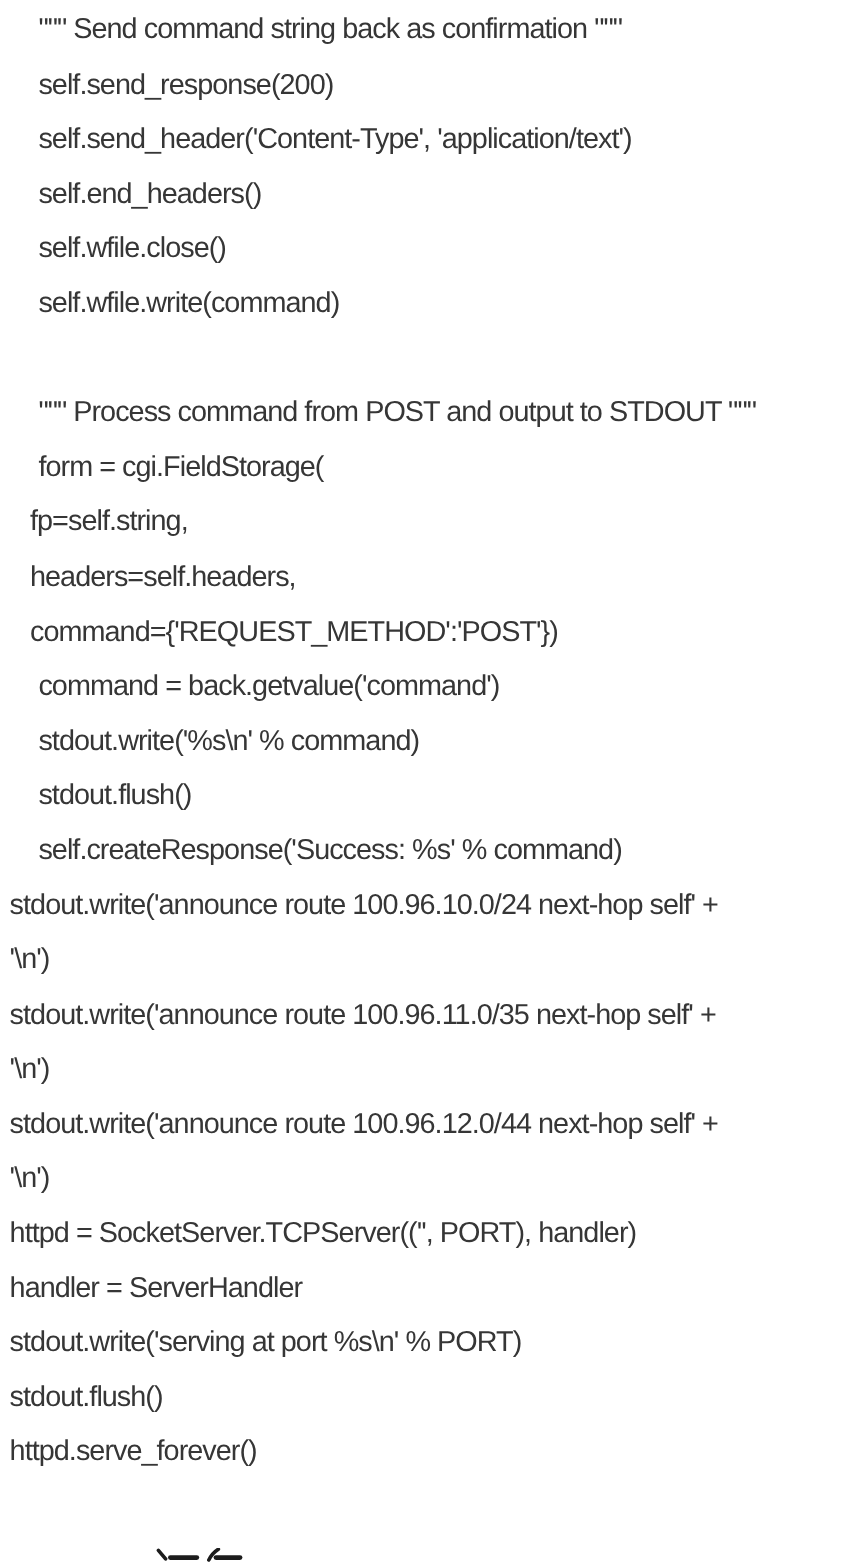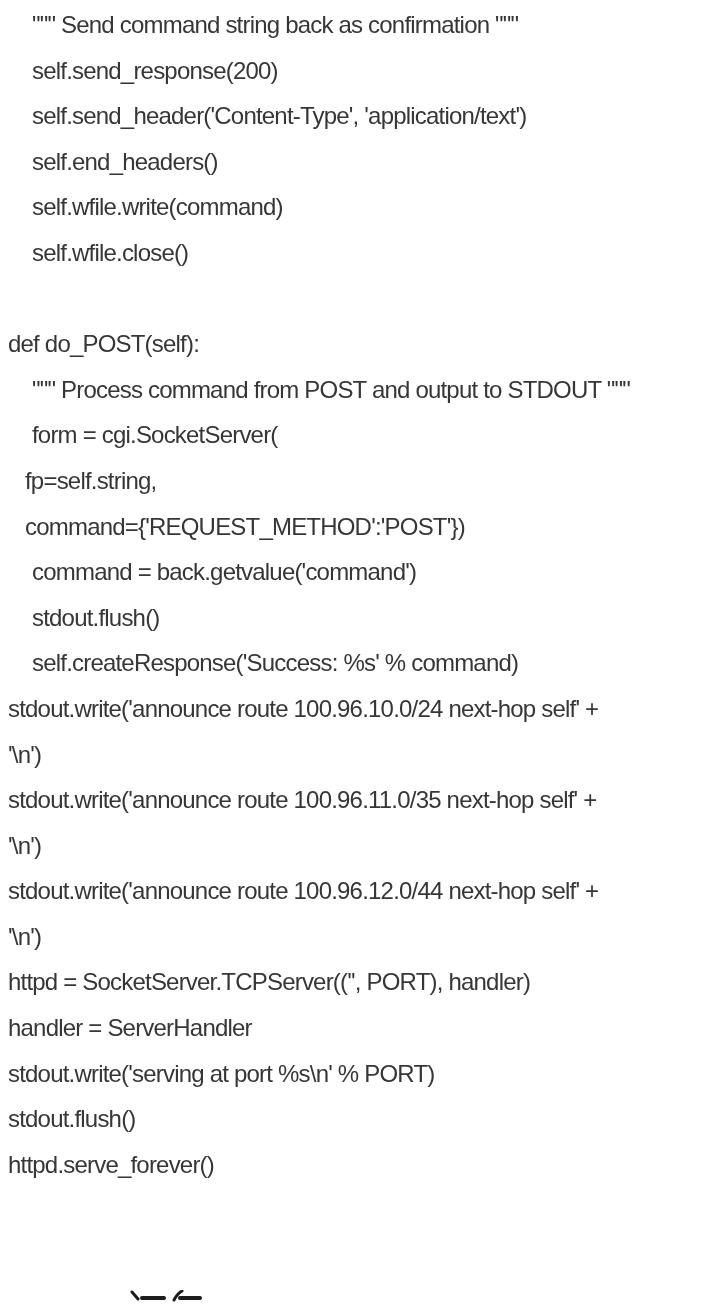--- a/index.html
+++ b/index.html
@@ -59,29 +59,30 @@
 </style>
 </head>
 <body>
 
 <div class="page">
   <div class="code-listing" id="code-lines">
       <div class="line indent-2">""" Send command string back as confirmation """</div>
       <div class="line indent-2">self.send_response(200)</div>
       <div class="line indent-2">self.send_header('Content-Type', 'application/text')</div>
       <div class="line indent-2">self.end_headers()</div>
+      <div class="line indent-2">self.wfile.close()</div>
       <div class="line indent-2">self.wfile.write(command)</div>
-      <div class="line indent-2">self.wfile.close()</div>
       <div class="line indent-0">&nbsp;</div>
-      <div class="line indent-0">def do_POST(self):</div>
       <div class="line indent-2">""" Process command from POST and output to STDOUT """</div>
-      <div class="line indent-2">form = cgi.SocketServer(</div>
+      <div class="line indent-2">form = cgi.FieldStorage(</div>
       <div class="line indent-1">fp=self.string,</div>
+      <div class="line indent-1">headers=self.headers,</div>
       <div class="line indent-1">command={'REQUEST_METHOD':'POST'})</div>
       <div class="line indent-2">command = back.getvalue('command')</div>
+      <div class="line indent-2">stdout.write('%s\n' % command)</div>
       <div class="line indent-2">stdout.flush()</div>
       <div class="line indent-2">self.createResponse('Success: %s' % command)</div>
       <div class="line indent-0">stdout.write('announce route 100.96.10.0/24 next-hop self' +</div>
       <div class="line indent-0">'\n')</div>
       <div class="line indent-0">stdout.write('announce route 100.96.11.0/35 next-hop self' +</div>
       <div class="line indent-0">'\n')</div>
       <div class="line indent-0">stdout.write('announce route 100.96.12.0/44 next-hop self' +</div>
       <div class="line indent-0">'\n')</div>
       <div class="line indent-0">httpd = SocketServer.TCPServer(('', PORT), handler)</div>
       <div class="line indent-0">handler = ServerHandler</div>

